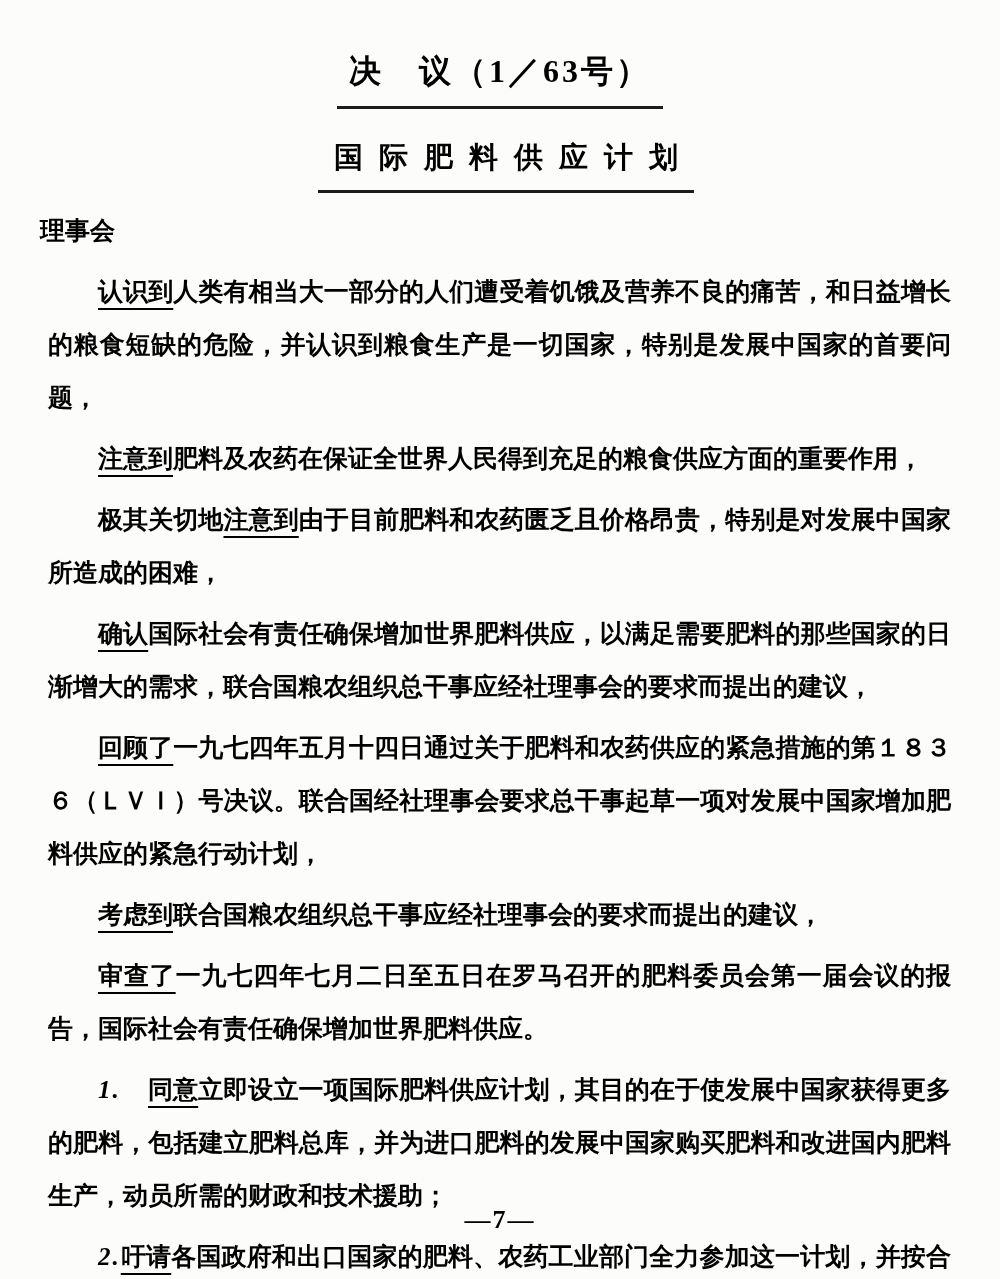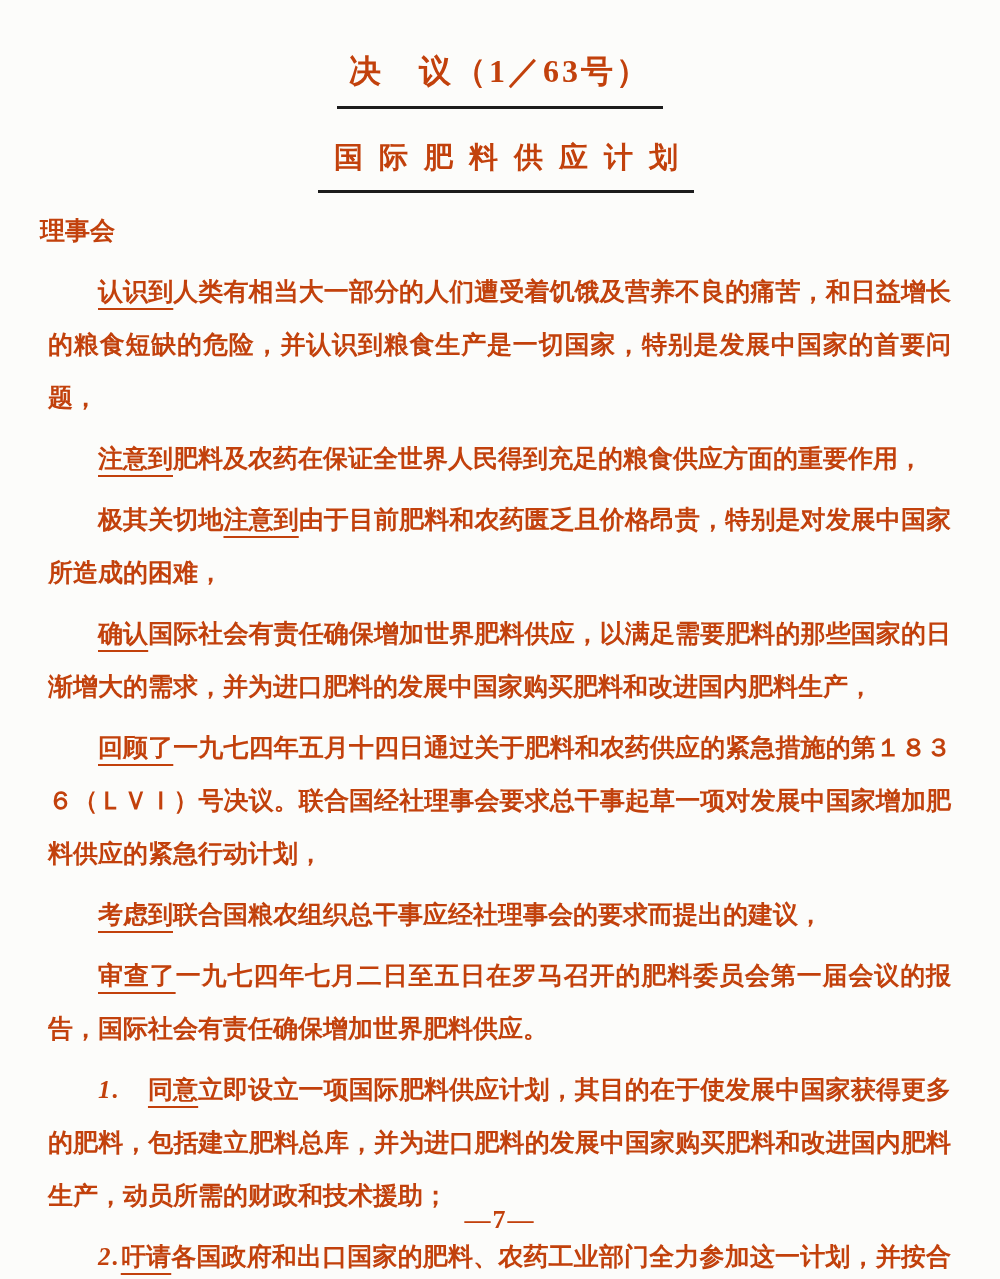--- a/index.html
+++ b/index.html
@@ -2,21 +2,21 @@
 <html lang="zh"><head>
 <meta charset="utf-8">
 <style>
   html, body { margin: 0; padding: 0; background: #e8e8e6; }
   .page {
     position: relative;
     width: 1000px;
     height: 1279px;
     margin: 0 auto;
     background: #fcfcfa;
-    color: #c2410c;
+    color: #000000;
     font-family: "Liberation Serif", "DejaVu Serif", serif;
     overflow: hidden;
   }
   .doc-title {
     position: absolute;
     top: 50px;
     left: 0;
     width: 100%;
     text-align: center;
     font-size: 32px;
@@ -95,21 +95,21 @@
   <h2 class="doc-subtitle">
     <span class="title-text">国际肥料供应计划</span>
   </h2>
 
   <div class="body-text">
     <p class="salutation">理事会</p>
     <div id="paragraphs">
         <p class="para"><span class="seg underline">认识到</span><span class="seg">人类有相当大一部分的人们遭受着饥饿及营养不良的痛苦，和日益增长的粮食短缺的危险，并认识到粮食生产是一切国家，特别是发展中国家的首要问题，</span></p>
         <p class="para"><span class="seg underline">注意到</span><span class="seg">肥料及农药在保证全世界人民得到充足的粮食供应方面的重要作用，</span></p>
         <p class="para"><span class="seg">极其关切地</span><span class="seg underline">注意到</span><span class="seg">由于目前肥料和农药匮乏且价格昂贵，特别是对发展中国家所造成的困难，</span></p>
-        <p class="para"><span class="seg underline">确认</span><span class="seg">国际社会有责任确保增加世界肥料供应，以满足需要肥料的那些国家的日渐增大的需求，并为进口肥料的发展中国家购买肥料和改进国内肥料生产，</span></p>
+        <p class="para"><span class="seg underline">确认</span><span class="seg">国际社会有责任确保增加世界肥料供应，以满足需要肥料的那些国家的日渐增大的需求，联合国粮农组织总干事应经社理事会的要求而提出的建议，</span></p>
         <p class="para"><span class="seg underline">回顾了</span><span class="seg">一九七四年五月十四日通过关于肥料和农药供应的紧急措施的第１８３６（ＬＶＩ）号决议。联合国经社理事会要求总干事起草一项对发展中国家增加肥料供应的紧急行动计划，</span></p>
         <p class="para"><span class="seg underline">考虑到</span><span class="seg">联合国粮农组织总干事应经社理事会的要求而提出的建议，</span></p>
         <p class="para"><span class="seg underline">审查了</span><span class="seg">一九七四年七月二日至五日在罗马召开的肥料委员会第一届会议的报告，国际社会有责任确保增加世界肥料供应。</span></p>
         <p class="para"><span class="para-number">1.　</span><span class="seg underline">同意</span><span class="seg">立即设立一项国际肥料供应计划，其目的在于使发展中国家获得更多的肥料，包括建立肥料总库，并为进口肥料的发展中国家购买肥料和改进国内肥料生产，动员所需的财政和技术援助；</span></p>
         <p class="para"><span class="para-number">2.</span><span class="seg underline">吁请</span><span class="seg">各国政府和出口国家的肥料、农药工业部门全力参加这一计划，并按合理的价格分配比一九七三年至七四年度大大增加了的肥料及农药供应量，满足发展中国</span></p>
       </div>
   </div>
 
   <div class="page-number">—7—</div>
 

